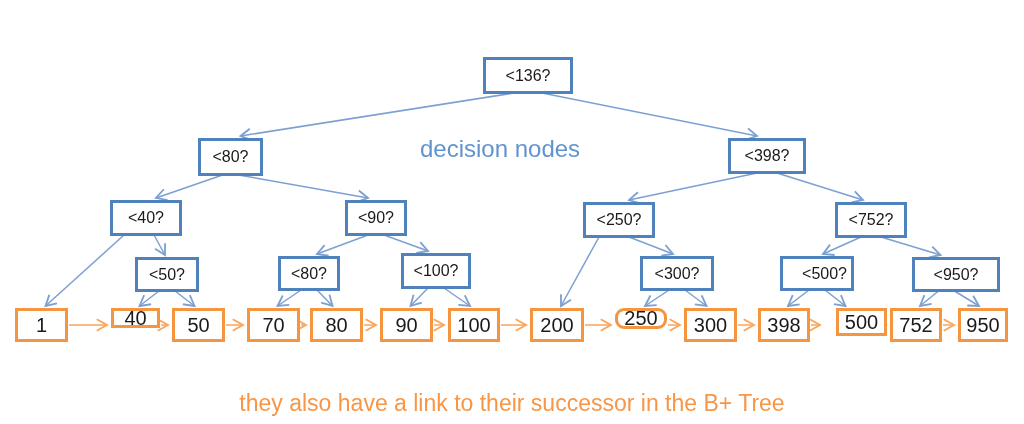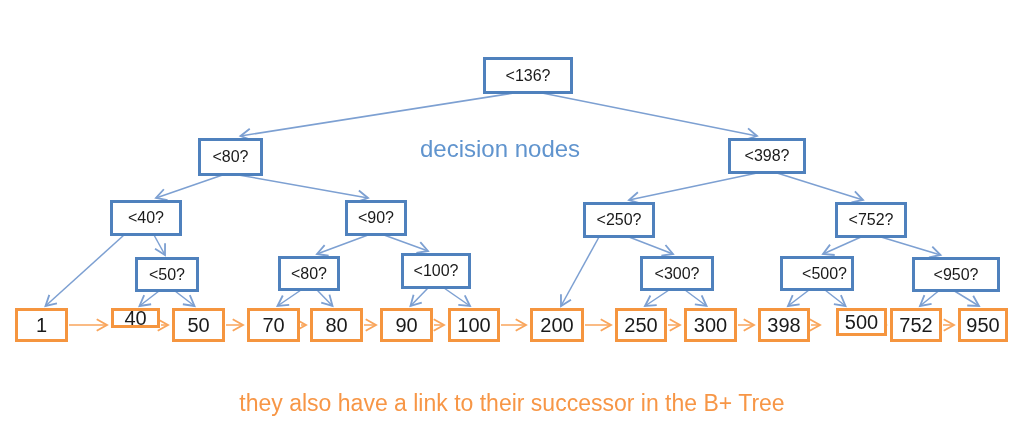--- a/index.html
+++ b/index.html
@@ -180,21 +180,21 @@
       </div>
       <div class="node leaf-node" style="left: 380px; top: 308px; width: 53px; height: 34px;">
         <span>90</span>
       </div>
       <div class="node leaf-node" style="left: 448px; top: 308px; width: 52px; height: 34px;">
         <span>100</span>
       </div>
       <div class="node leaf-node" style="left: 530px; top: 308px; width: 54px; height: 34px;">
         <span>200</span>
       </div>
-      <div class="node leaf-node" style="left: 615px; top: 308px; width: 52px; height: 34px;">
+      <div class="node leaf-node" style="left: 615px; top: 308px; width: 52px; height: 21px; border-radius: 9px;">
         <span>250</span>
       </div>
       <div class="node leaf-node" style="left: 684px; top: 308px; width: 53px; height: 34px;">
         <span>300</span>
       </div>
       <div class="node leaf-node" style="left: 758px; top: 308px; width: 52px; height: 34px;">
         <span>398</span>
       </div>
       <div class="node leaf-node" style="left: 836px; top: 308px; width: 51px; height: 28px;">
         <span>500</span>

